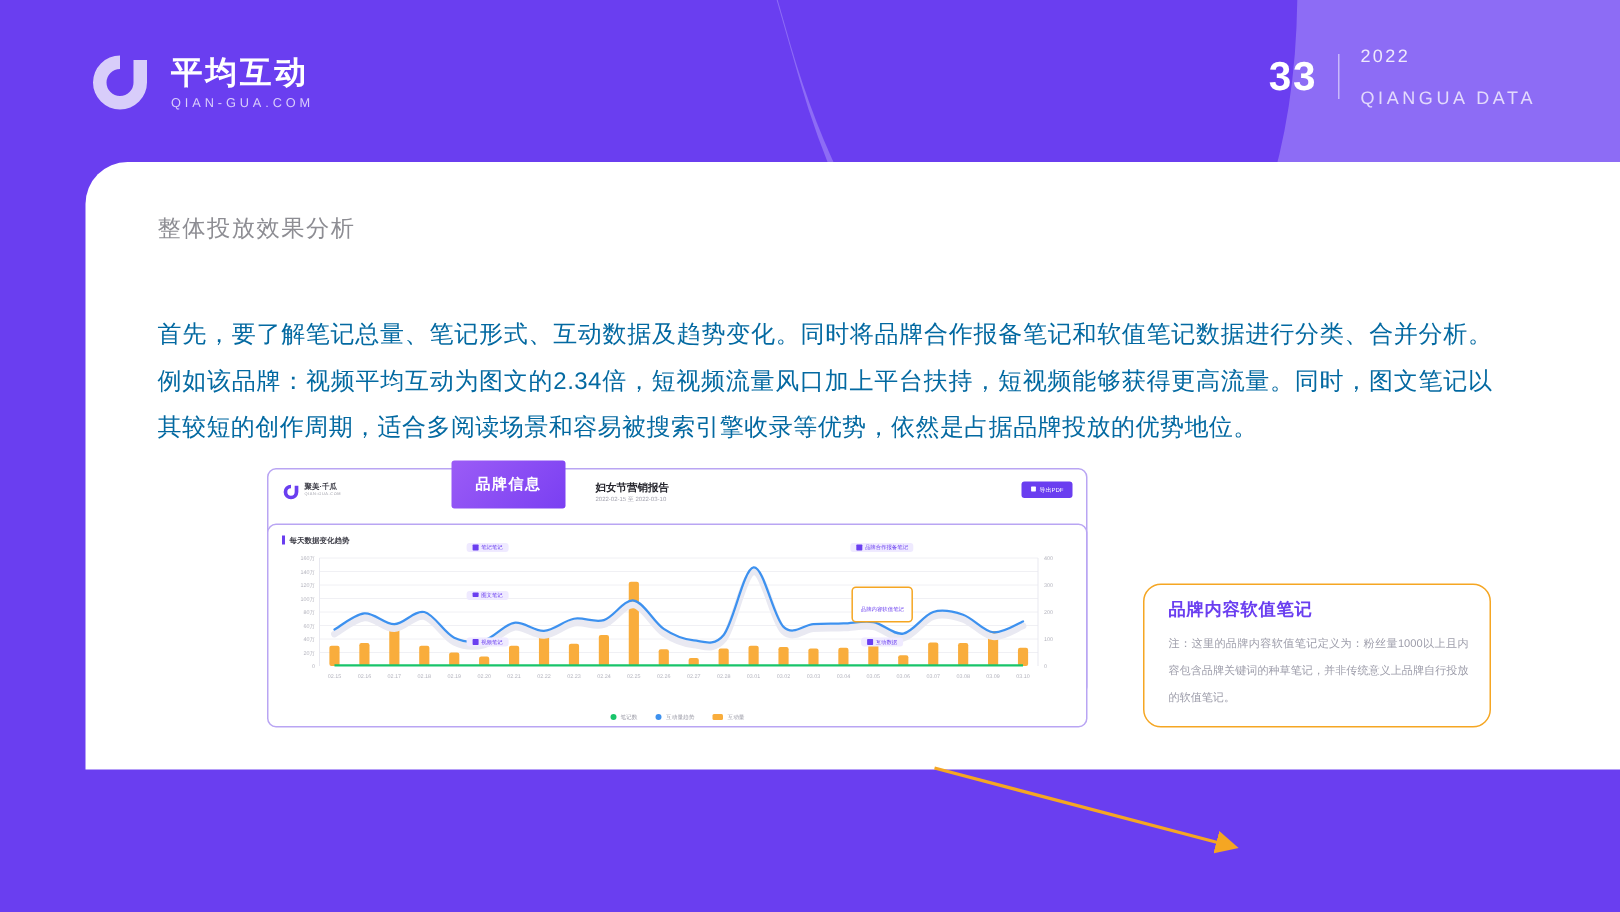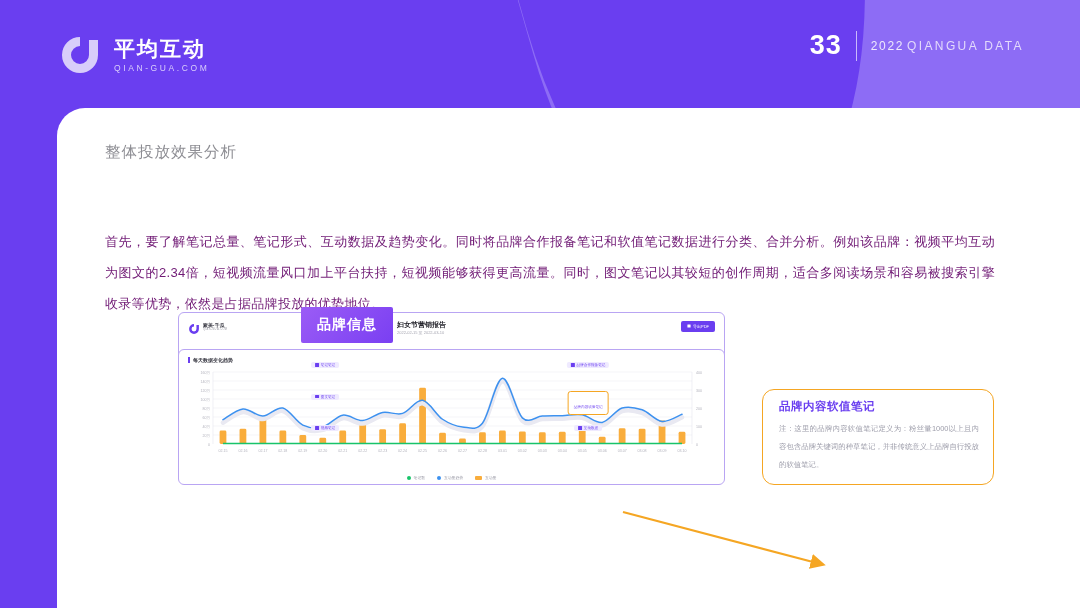--- a/index.html
+++ b/index.html
@@ -25,33 +25,33 @@
   #header{position:absolute;z-index:5;left:0;top:0;width:1080px;height:108px;}
   #logo{position:absolute;left:58px;top:33px;display:flex;align-items:center;gap:12px;}
   .logo-mark{width:44px;height:44px;position:relative;}
   .logo-mark svg{display:block;}
   .logo-text{display:flex;flex-direction:column;justify-content:center;}
   .logo-cn{color:#fff;font-size:21px;font-weight:bold;letter-spacing:2px;line-height:1.1;}
   .logo-en{color:#d9cdfb;font-size:8.5px;letter-spacing:2.6px;margin-top:3px;}
   #pagenum-block{position:absolute;right:56px;top:30px;display:flex;align-items:center;gap:14px;}
   .pg-num{color:#fff;font-size:27px;font-weight:bold;letter-spacing:1px;}
   .pg-div{width:1px;height:30px;background:#c9b9fb;}
-  .pg-right{display:flex;flex-direction:row;gap:3px;text-align:right;}
+  .pg-right{display:flex;flex-direction:column;gap:14px;}
   .pg-year{color:#eee9fd;font-size:12px;letter-spacing:1.6px;}
   .pg-brand{color:#e3dafc;font-size:12px;letter-spacing:2.4px;}
   
   #card{
-    position:absolute;z-index:4;left:57px;top:108px;width:1023px;height:500px;
+    position:absolute;z-index:4;left:57px;top:108px;width:1023px;height:405px;
     background:#fff;border-radius:28px 0 0 0;
   }
   #sub-title{position:absolute;left:48px;top:34px;color:#8d8d93;font-size:15.5px;letter-spacing:1px;}
   #main-title{position:absolute;left:48px;top:59px;color:#1f1f22;font-size:22px;font-weight:bold;letter-spacing:1px;}
   #paragraph{
-    position:absolute;left:48px;top:118px;width:890px;
-    color:#701a75;font-size:13px;line-height:31px;letter-spacing:.3px;text-align:justify;
+    position:absolute;left:48px;top:100px;width:890px;
+    color:#0369a1;font-size:16px;line-height:31px;letter-spacing:.3px;text-align:justify;
   }
   
   #dash{
     position:absolute;left:121px;top:204px;width:545px;height:150px;
     background:#fff;border:1px solid #b9a5f3;border-radius:6px;overflow:hidden;
   }
   .dash-head{height:30px;position:relative;border-bottom:0;}
   .dash-logo{position:absolute;left:9px;top:8px;display:flex;align-items:center;gap:3px;}
   .dash-logo-mark{width:12px;height:12px;}
   .dash-logo-txt{display:flex;flex-direction:column;}
@@ -382,21 +382,21 @@
             <div class="stat-cell">
               <div class="stat-val">8.17</div>
               <div class="stat-lab">互动中位数</div>
             </div>
           </div>
         </div>
     </div>
   </div>
 
   <div id="badge-wrap" style="position:absolute;left:244px;top:199px;z-index:7;">
-    <div style="background:linear-gradient(135deg,#9b5cf6,#7a3ff2);color:#fff;font-size:14px;font-weight:bold;
+    <div style="background:linear-gradient(135deg,#9b5cf6,#7a3ff2);color:#fff;font-size:10px;font-weight:bold;
                 padding:9px 16px;border-radius:2px;letter-spacing:1px;">品牌信息</div>
   </div>
 
   <svg id="arrow" viewBox="0 0 230 80">
     <defs>
       <marker id="ah" markerWidth="7" markerHeight="7" refX="1" refY="3.5" orient="auto">
         <polygon points="0,0 7,3.5 0,7" fill="#f5a623"></polygon>
       </marker>
     </defs>
     <line x1="6" y1="6" x2="196" y2="56" stroke="#f5a623" stroke-width="2.2" marker-end="url(#ah)"></line>

